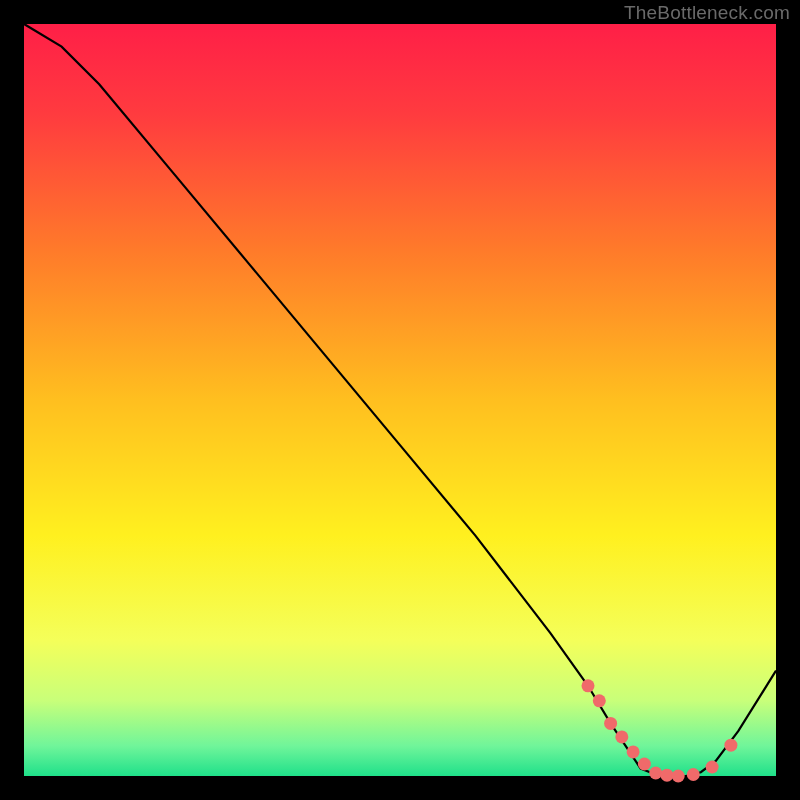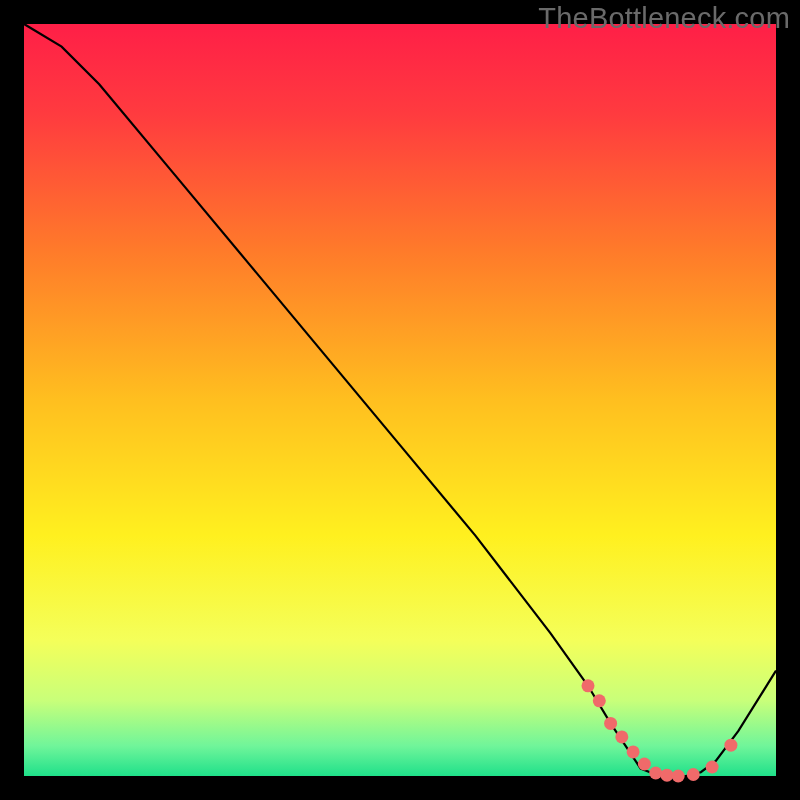--- a/index.html
+++ b/index.html
@@ -14,21 +14,21 @@
   .chart-container {
     position: relative;
     width: 800px;
     height: 800px;
   }
   .attribution {
     position: absolute;
     top: 2px;
     right: 10px;
     color: #6a6a6a;
-    font-size: 29px;
+    font-size: 19px;
     font-weight: 400;
     letter-spacing: 0.2px;
     z-index: 10;
   }
   svg {
     display: block;
   }
 </style>
 </head>
 <body>

